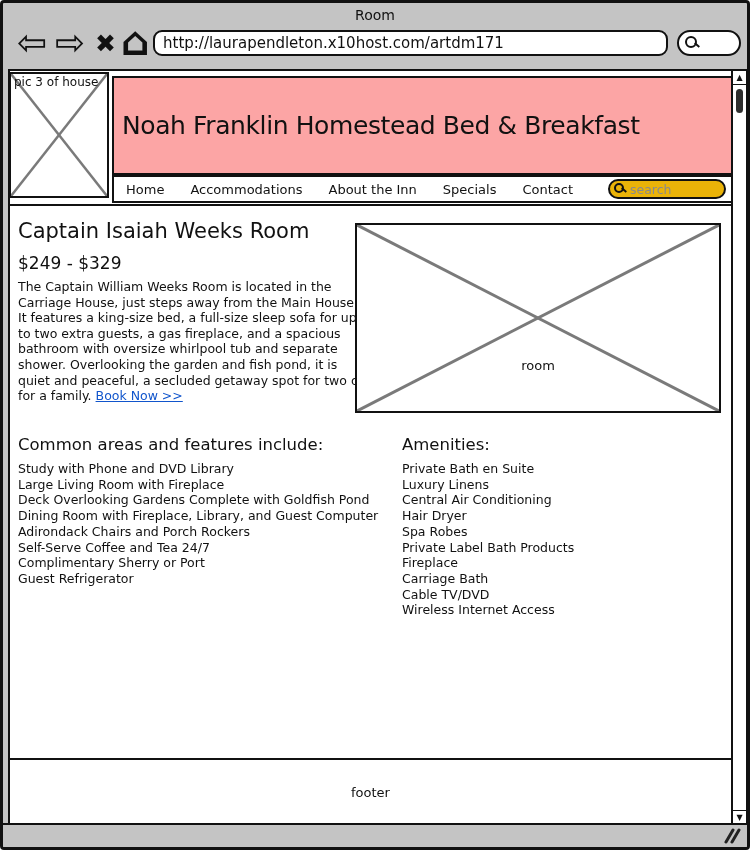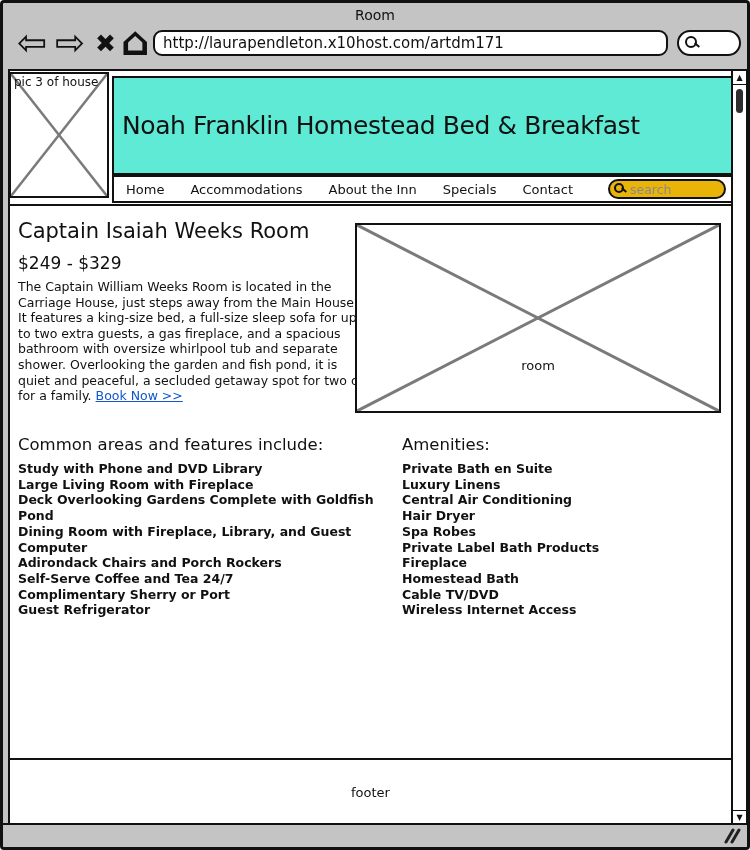--- a/index.html
+++ b/index.html
@@ -46,21 +46,21 @@
 
   .pic-box{
     position:absolute; left:-1px; top:1px; width:100px; height:126px;
     border:2px solid #111; background:#fff; overflow:hidden;padding-left:48px;
   }
   .ph-x{ position:absolute; left:0; top:0; width:100%; height:100%; }
   .ph-label{ position:absolute; left:3px; top:1px; font-size:12px; background:transparent; }
 
   .site-title-box{
     position:absolute; left:102px; top:5px; width:622px; height:99px;
-    border:2px solid #111; background:#5eead4;
+    border:2px solid #111; background:#fca5a5;
     display:flex; align-items:center; padding-left:8px;
   }
   .site-title{ font-size:25px; font-weight:400; letter-spacing:-0.4px; white-space:nowrap; }
 
   .navbar{
     position:absolute; left:102px; top:104px; width:622px; height:28px;
     border:2px solid #111; background:#fff;
     display:flex; align-items:center; gap:26px; padding-left:12px;
     font-size:13px;
   }
@@ -92,21 +92,21 @@
     border:2px solid #111; background:#fff;
   }
   .room-img .img-label{
     position:absolute; left:0; right:0; bottom:38px; text-align:center;
     font-size:13px;
   }
 
   .section-h{ font-size:16.5px; font-weight:400; }
   .common-h{ position:absolute; left:8px; top:364px; }
   .amen-h{ position:absolute; left:392px; top:364px; }
-  .feature-list{ list-style:none; font-size:12.5px; line-height:15.7px;font-weight:bold; }
+  .feature-list{ list-style:none; font-size:12.5px; line-height:15.7px; }
   .common-list{ position:absolute; left:8px; top:390px; width:380px; }
   .amen-list{ position:absolute; left:392px; top:390px; width:330px; }
 
   .page-footer{
     position:absolute; left:0; bottom:0; width:calc(100% - 15px); height:66px;
     border-top:2px solid #111; background:#fff;
     text-align:center; padding-top:25px; font-size:13px;
   }
 
   
@@ -217,21 +217,21 @@
 
     <h3 class="section-h amen-h">Amenities:</h3>
     <ul class="feature-list amen-list">
       <li>Private Bath en Suite</li>
       <li>Luxury Linens</li>
       <li>Central Air Conditioning</li>
       <li>Hair Dryer</li>
       <li>Spa Robes</li>
       <li>Private Label Bath Products</li>
       <li>Fireplace</li>
-      <li>Homestead Bath</li>
+      <li>Carriage Bath</li>
       <li>Cable TV/DVD</li>
       <li>Wireless Internet Access</li>
     </ul>
 
     <div class="page-footer">
       <span>footer</span>
     </div>
 
     <div class="scrollbar">
       <button class="sb-btn sb-up">

